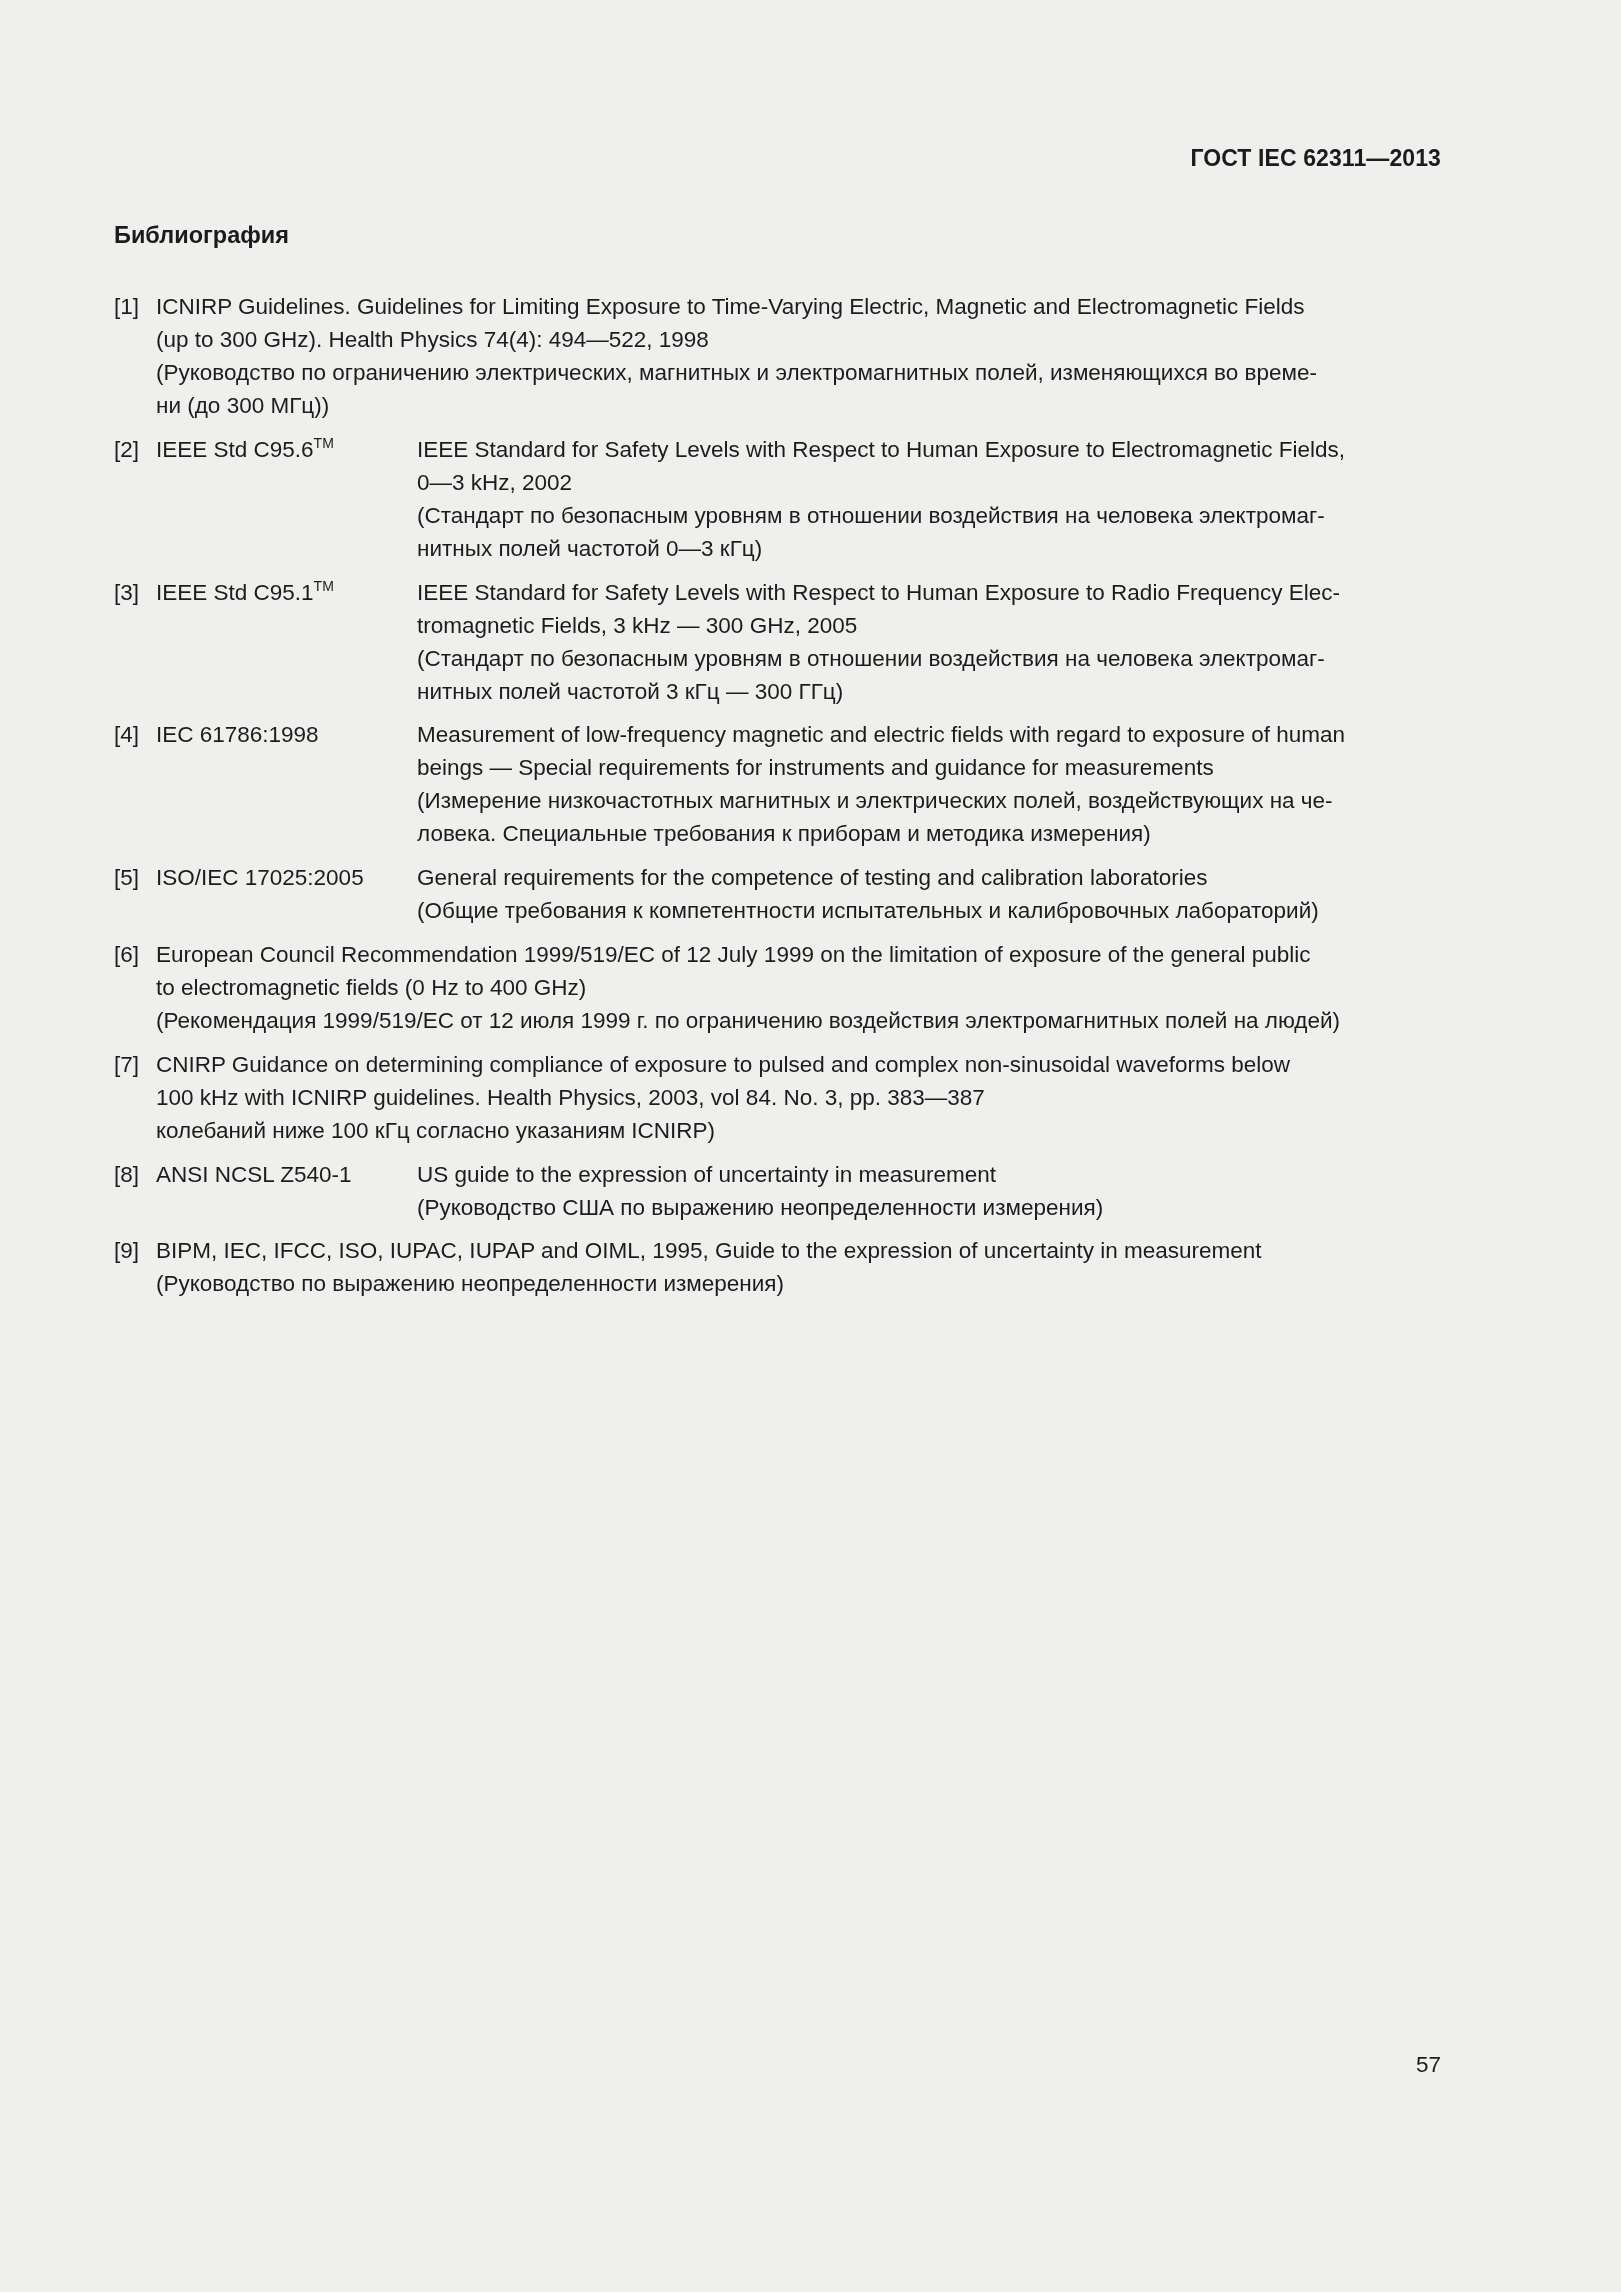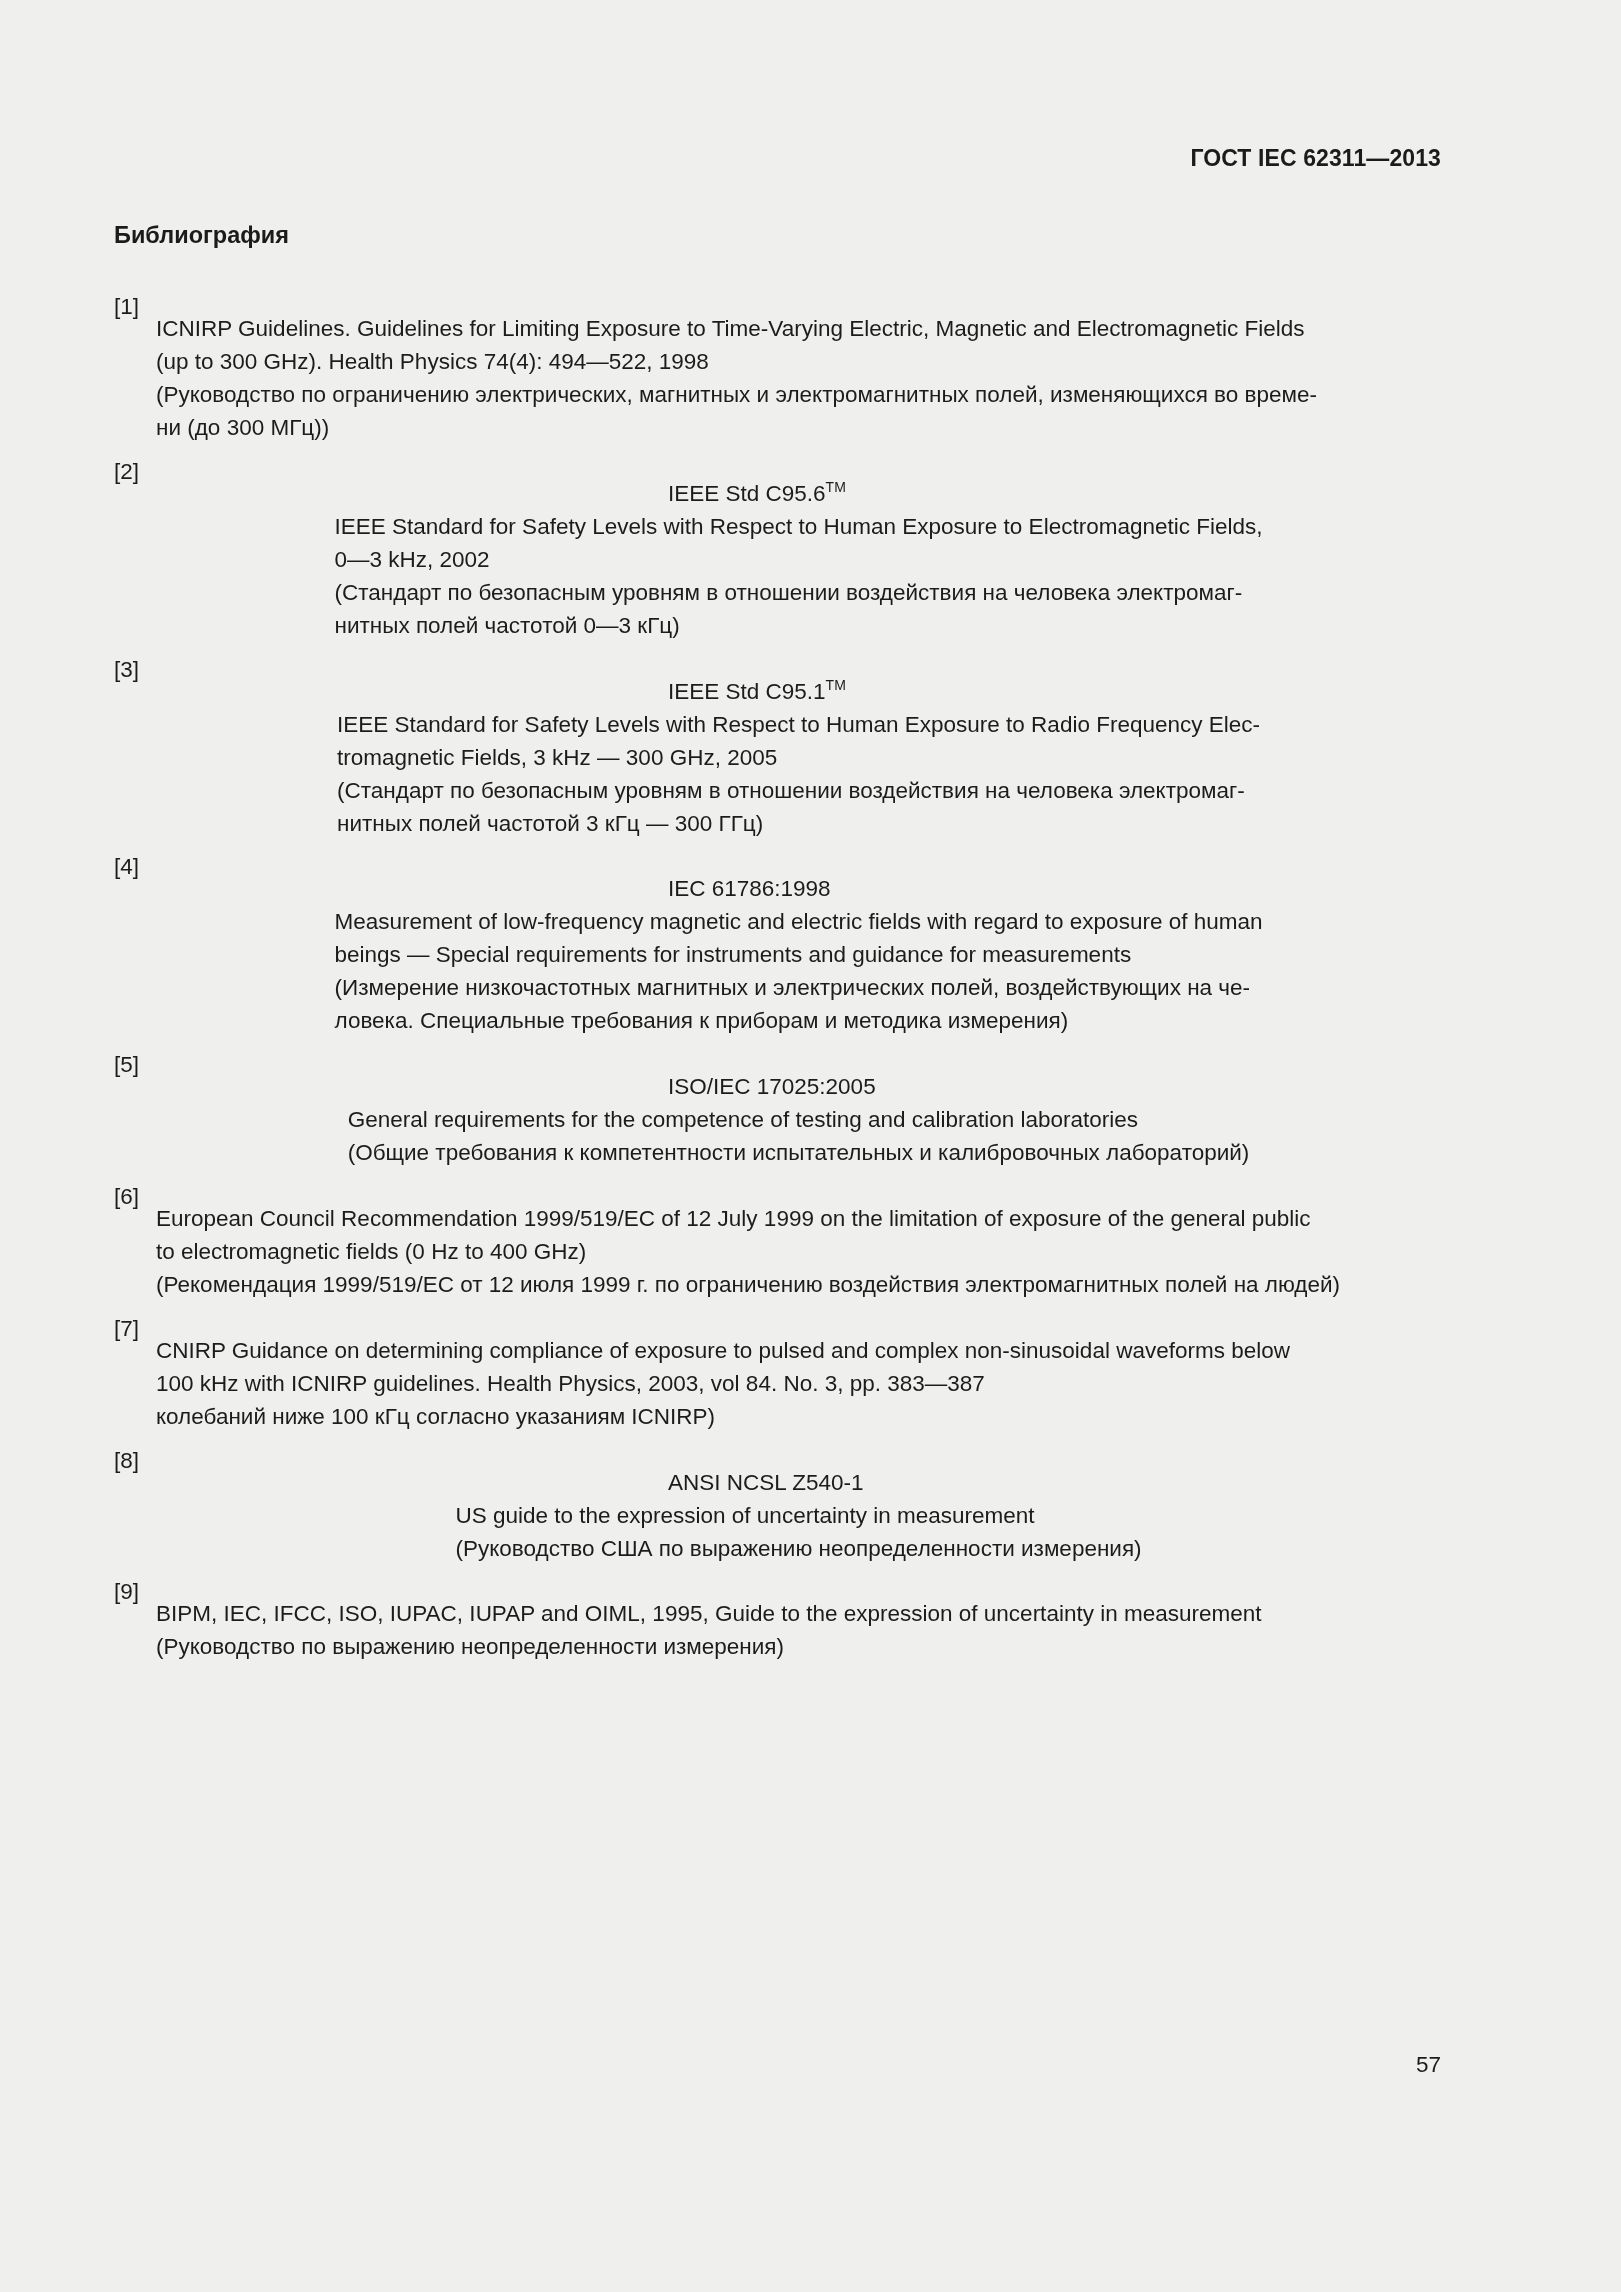--- a/index.html
+++ b/index.html
@@ -71,28 +71,26 @@
     flex: 0 0 auto;
     width: 42px;
     font-size: 22.5px;
     line-height: 33px;
     white-space: nowrap;
   }
 
   .entry-body {
     flex: 1 1 auto;
     min-width: 0;
-    margin-top: 22px;
   }
 
   
   .entry-cols {
     display: flex;
-    align-items: center;
-    flex-direction: column;
+    align-items: flex-start;
   }
   .ref-id {
     flex: 0 0 auto;
     width: 261px;
     font-size: 22.5px;
     line-height: 33px;
     white-space: nowrap;
   }
   .ref-id sup {
     font-size: 14px;

